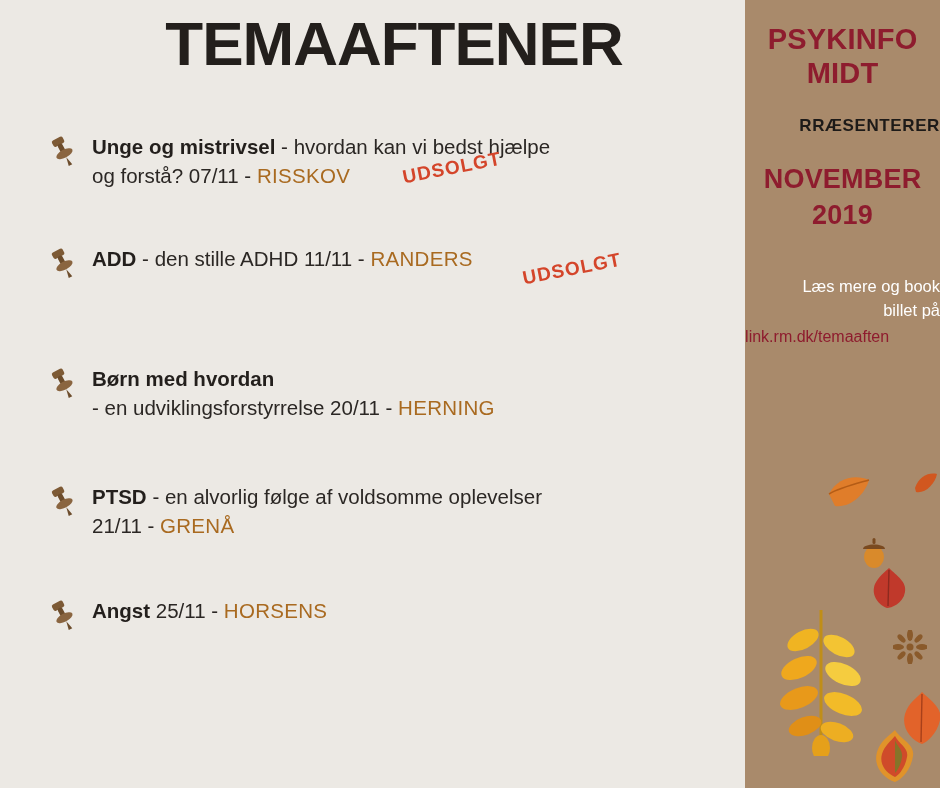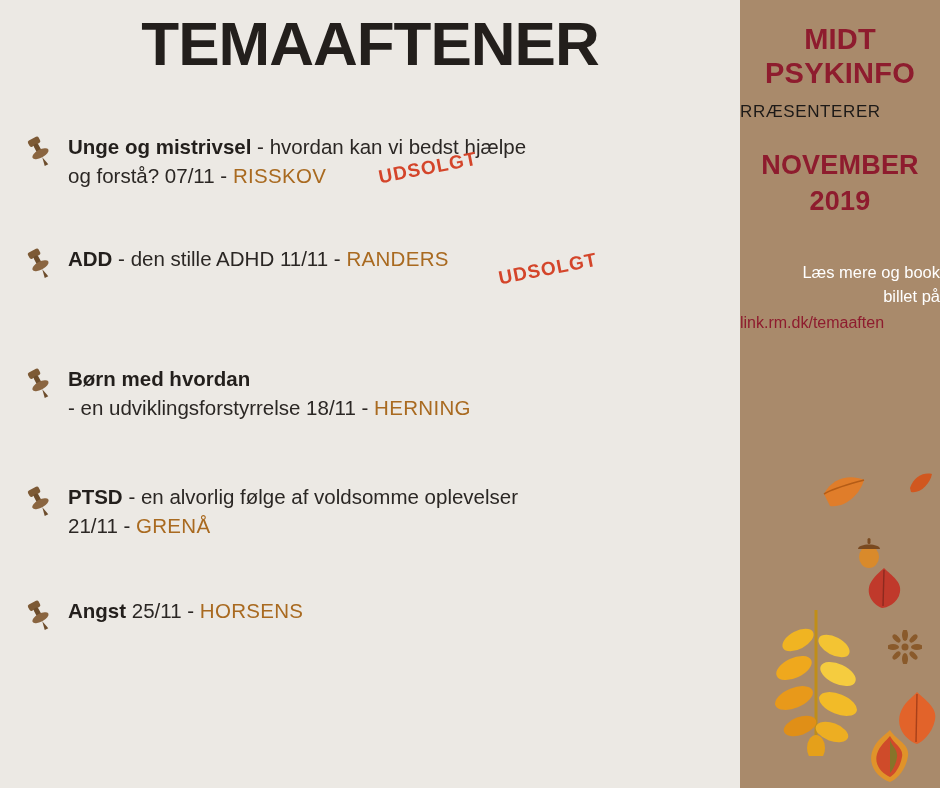--- a/index.html
+++ b/index.html
@@ -20,20 +20,21 @@
     background: #ece9e4;
     display: flex;
   }
   
   .main {
     position: relative;
     width: 740px;
     height: 788px;
     background: #ece9e4;
     box-sizing: border-box;
+    margin-left: 24px;
   }
   .poster-title {
     position: absolute;
     left: 0;
     top: 8px;
     width: 740px;
     text-align: center;
     font-size: 62px;
     font-weight: bold;
     letter-spacing: -1px;
@@ -102,24 +103,24 @@
   .sb-brand {
     margin-top: 22px;
     text-align: center;
     color: #8e1c2e;
     font-weight: bold;
     font-size: 29px;
     line-height: 1.18;
     letter-spacing: 0.2px;
   }
   .sb-presents {
-    margin-top: 12px;
-    text-align: left;
+    margin-top: 26px;
+    text-align: right;
     color: #1d1a18;
-    font-weight: normal;
+    font-weight: bold;
     font-size: 17px;
     letter-spacing: 0.6px;
   }
   .sb-month {
     margin-top: 26px;
     text-align: center;
     color: #8e1c2e;
     font-weight: bold;
     font-size: 27px;
     line-height: 1.3;
@@ -205,21 +206,21 @@
               <ellipse cx="17" cy="20" rx="9" ry="4" fill="#8a6540"></ellipse>
               <path d="M17 24 L19 33 L15 33 Z" fill="#6d4d2c"></path>
             </g>
           </svg>
         </span>
         <div class="event-lines">
           <div class="event-line">
             <span class="ev-bold">Børn med hvordan</span>
           </div>
           <div class="event-line">
-            <span class="ev-plain"> - en udviklingsforstyrrelse 18/11 - </span><span class="ev-place">HERNING</span>
+            <span class="ev-plain"> - en udviklingsforstyrrelse 20/11 - </span><span class="ev-place">HERNING</span>
           </div>
         </div>
       </div>
 
       <div class="event" style="margin-bottom:54px;">
         <span class="pin">
           <svg width="34" height="34" viewBox="0 0 34 34">
             <g transform="rotate(-28 17 17)">
               <rect x="11" y="3" width="12" height="7" rx="2" fill="#7d5a35"></rect>
               <rect x="14.5" y="9" width="5" height="10" rx="2" fill="#6d4d2c"></rect>
@@ -254,22 +255,22 @@
             <span class="ev-bold">Angst</span><span class="ev-plain"> 25/11 - </span><span class="ev-place">HORSENS</span>
           </div>
         </div>
       </div>
 
     </div>
   </div>
 
   <div class="sidebar">
     <div class="sb-brand">
+      <div>PSYKINFO</div>
       <div>MIDT</div>
-      <div>PSYKINFO</div>
     </div>
     <div class="sb-presents">RRÆSENTERER</div>
     <div class="sb-month">
       <div>NOVEMBER</div>
       <div>2019</div>
     </div>
     <div class="sb-book">
       <div>Læs mere og book</div>
       <div>billet på</div>
     </div>

